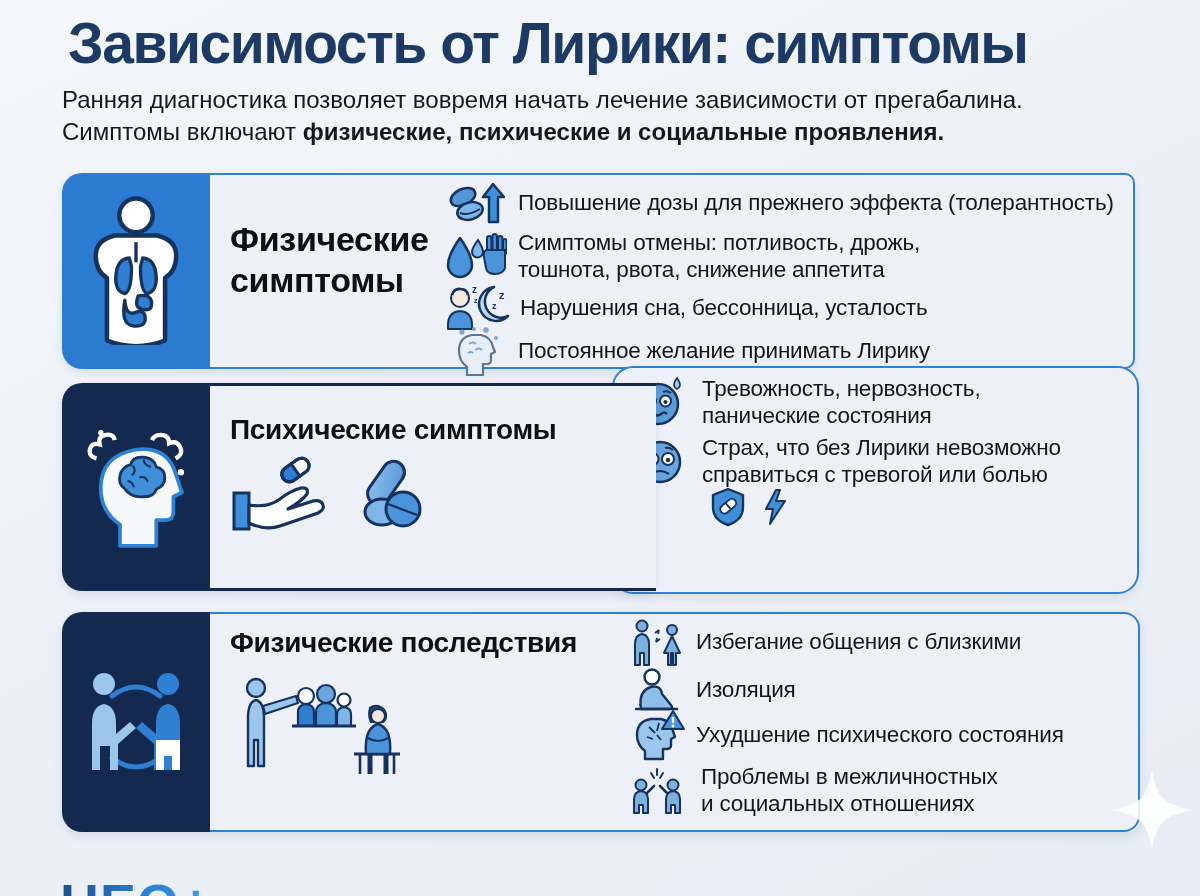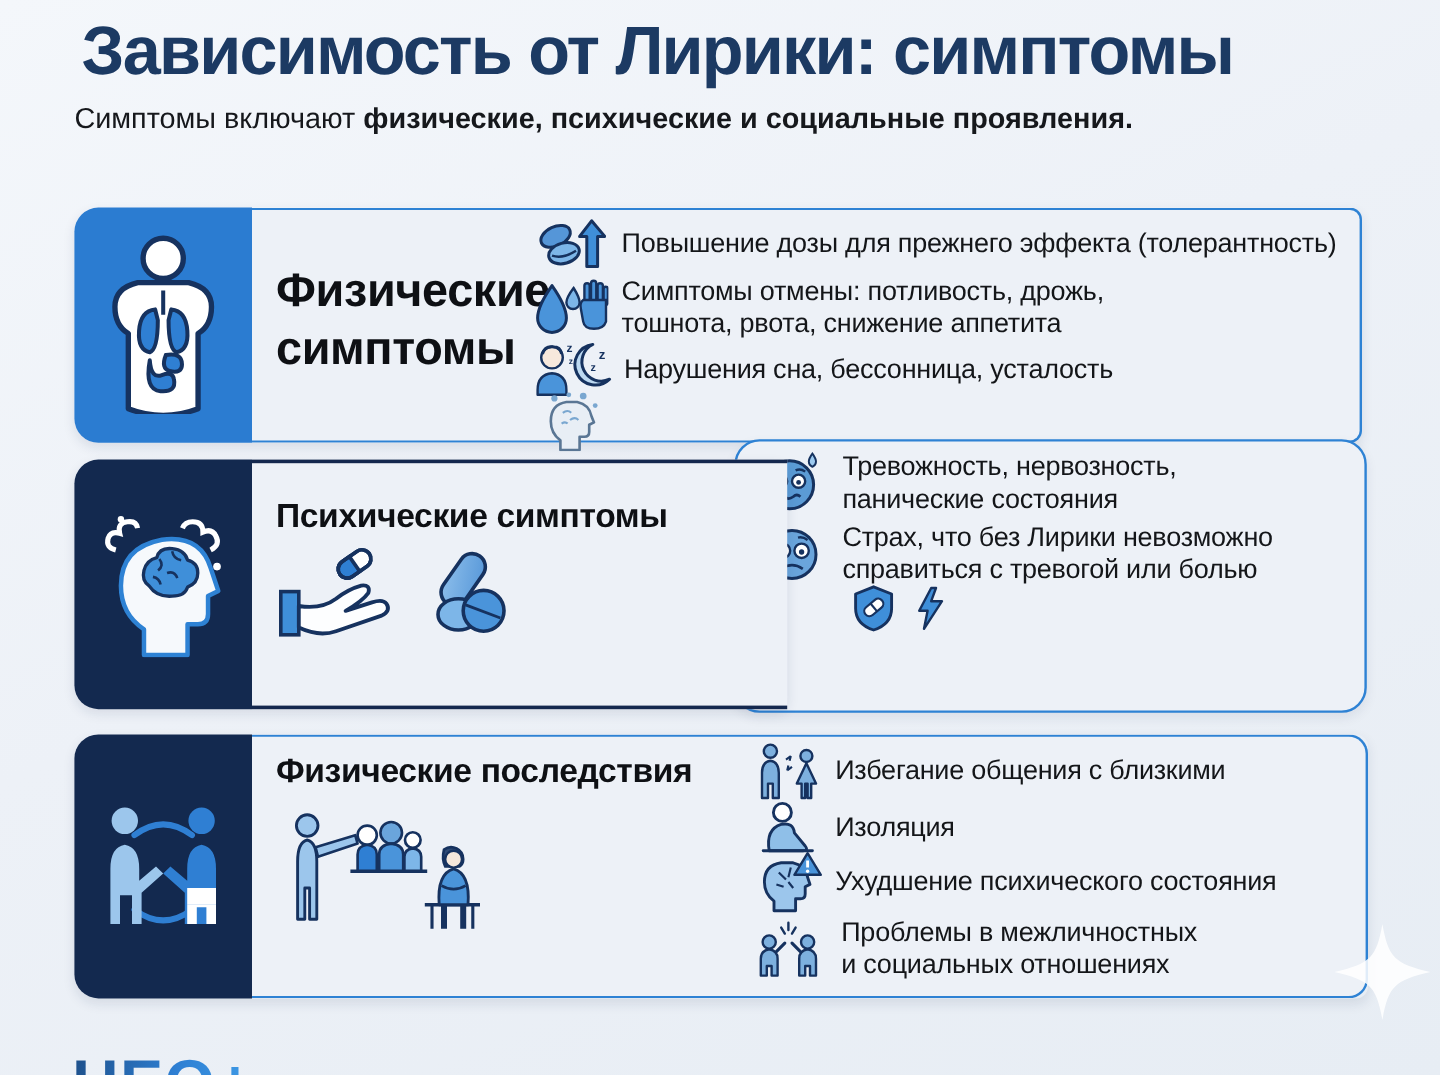--- a/index.html
+++ b/index.html
@@ -23,21 +23,21 @@
   .card-title{position:absolute;font-weight:700;color:#0e1014;line-height:1.22;white-space:pre-line;letter-spacing:-0.3px;}
 
   .item-row{display:flex;align-items:center;gap:10px;}
   .icon-box{flex:0 0 64px;display:flex;align-items:center;justify-content:center;}
   .item-text{font-size:22.5px;color:#141619;line-height:1.22;white-space:pre-line;letter-spacing:-0.2px;}
 
   
   .card1{left:62px;top:173px;width:1073px;height:196px;}
   .card1 .card-body{border-top:2.5px solid #2e82d4;border-bottom:2.5px solid #2e82d4;
     border-right:2.5px solid #2e82d4;border-radius:0 10px 10px 0;}
-  .title1{left:168px;top:46px;font-size:39px;}
+  .title1{left:168px;top:46px;font-size:34px;}
   .items1{position:absolute;left:382px;top:6px;width:690px;display:flex;flex-direction:column;}
   .items1 .r1{height:48px;} .items1 .r2{height:58px;} .items1 .r3{height:46px;} .items1 .r4{height:40px;}
 
   
   .psychbox{position:absolute;left:612px;top:366px;width:523px;height:224px;background:#edf1f7;
     border:2.5px solid #2e82d4;border-radius:21px;box-shadow:0 4px 10px rgba(20,40,80,.08);}
   .psychrows{position:absolute;left:14px;top:4px;right:6px;display:flex;flex-direction:column;}
   .psychrows .r1{height:60px;} .psychrows .r2{height:64px;} .psychrows .r3{height:58px;}
   .extra-icons{height:38px;display:flex;align-items:center;gap:16px;margin-left:82px;}
 
@@ -64,20 +64,21 @@
     -webkit-background-clip:text;background-clip:text;color:transparent;}
   .sparkle{position:absolute;left:1104px;top:766px;}
 </style>
 </head>
 <body>
 
 <div class="canvas">
 
   <div class="main-title">Зависимость от Лирики: симптомы</div>
   <div class="subtitle">
+    <div>Ранняя диагностика позволяет вовремя начать лечение зависимости от прегабалина.</div>
     <div><span>Симптомы включают </span><b>физические, психические и социальные проявления.</b></div>
   </div>
 
   <div class="card card1">
     <div class="card-body"></div>
     <div class="panel blue">
       <span>
         <svg width="112" height="152" viewBox="0 0 100 136">
           <circle cx="50" cy="20" r="15" fill="#ffffff" stroke="#16325f" stroke-width="4"></circle>
           <path d="M24 132 L24 76 Q14 70 14 56 Q14 42 31 38 L69 38 Q86 42 86 56 Q86 70 76 76 L76 132 Q63 137 50 137 Q37 137 24 132 Z" fill="#ffffff" stroke="#16325f" stroke-width="4" stroke-linejoin="round"></path>
@@ -139,20 +140,21 @@
         <span class="icon-box">
           <svg width="46" height="50" viewBox="0 0 46 50">
             <path d="M14 49 V41 Q6 35 6 25 Q6 11 19 9 L28 9 Q38 11 40 21 L42 26 L38 28 V34 Q38 38 34 38 H30 V49 Z" fill="#e8eef5" stroke="#5a7694" stroke-width="2.2" stroke-linejoin="round"></path>
             <circle cx="9" cy="6" r="2.6" fill="#7aa7d0"></circle>
             <circle cx="21" cy="3" r="2" fill="#7aa7d0"></circle>
             <circle cx="33" cy="4" r="2.8" fill="#7aa7d0"></circle>
             <circle cx="43" cy="12" r="2" fill="#7aa7d0"></circle>
             <path d="M16 18 q4 -3 7 0 M22 24 q4 -3 7 0 M15 27 q3 -2 5 0" fill="none" stroke="#7aa7d0" stroke-width="1.8"></path>
           </svg>
         </span>
+        <span class="item-text">Постоянное желание принимать Лирику</span>
       </div>
     </div>
   </div>
 
   <div class="psychbox">
     <div class="psychrows">
       <div class="item-row r1">
         <span class="icon-box">
           <svg width="52" height="52" viewBox="0 0 52 52">
             <circle cx="24" cy="28" r="20" fill="#5b9bd5" stroke="#16325f" stroke-width="2.5"></circle>

